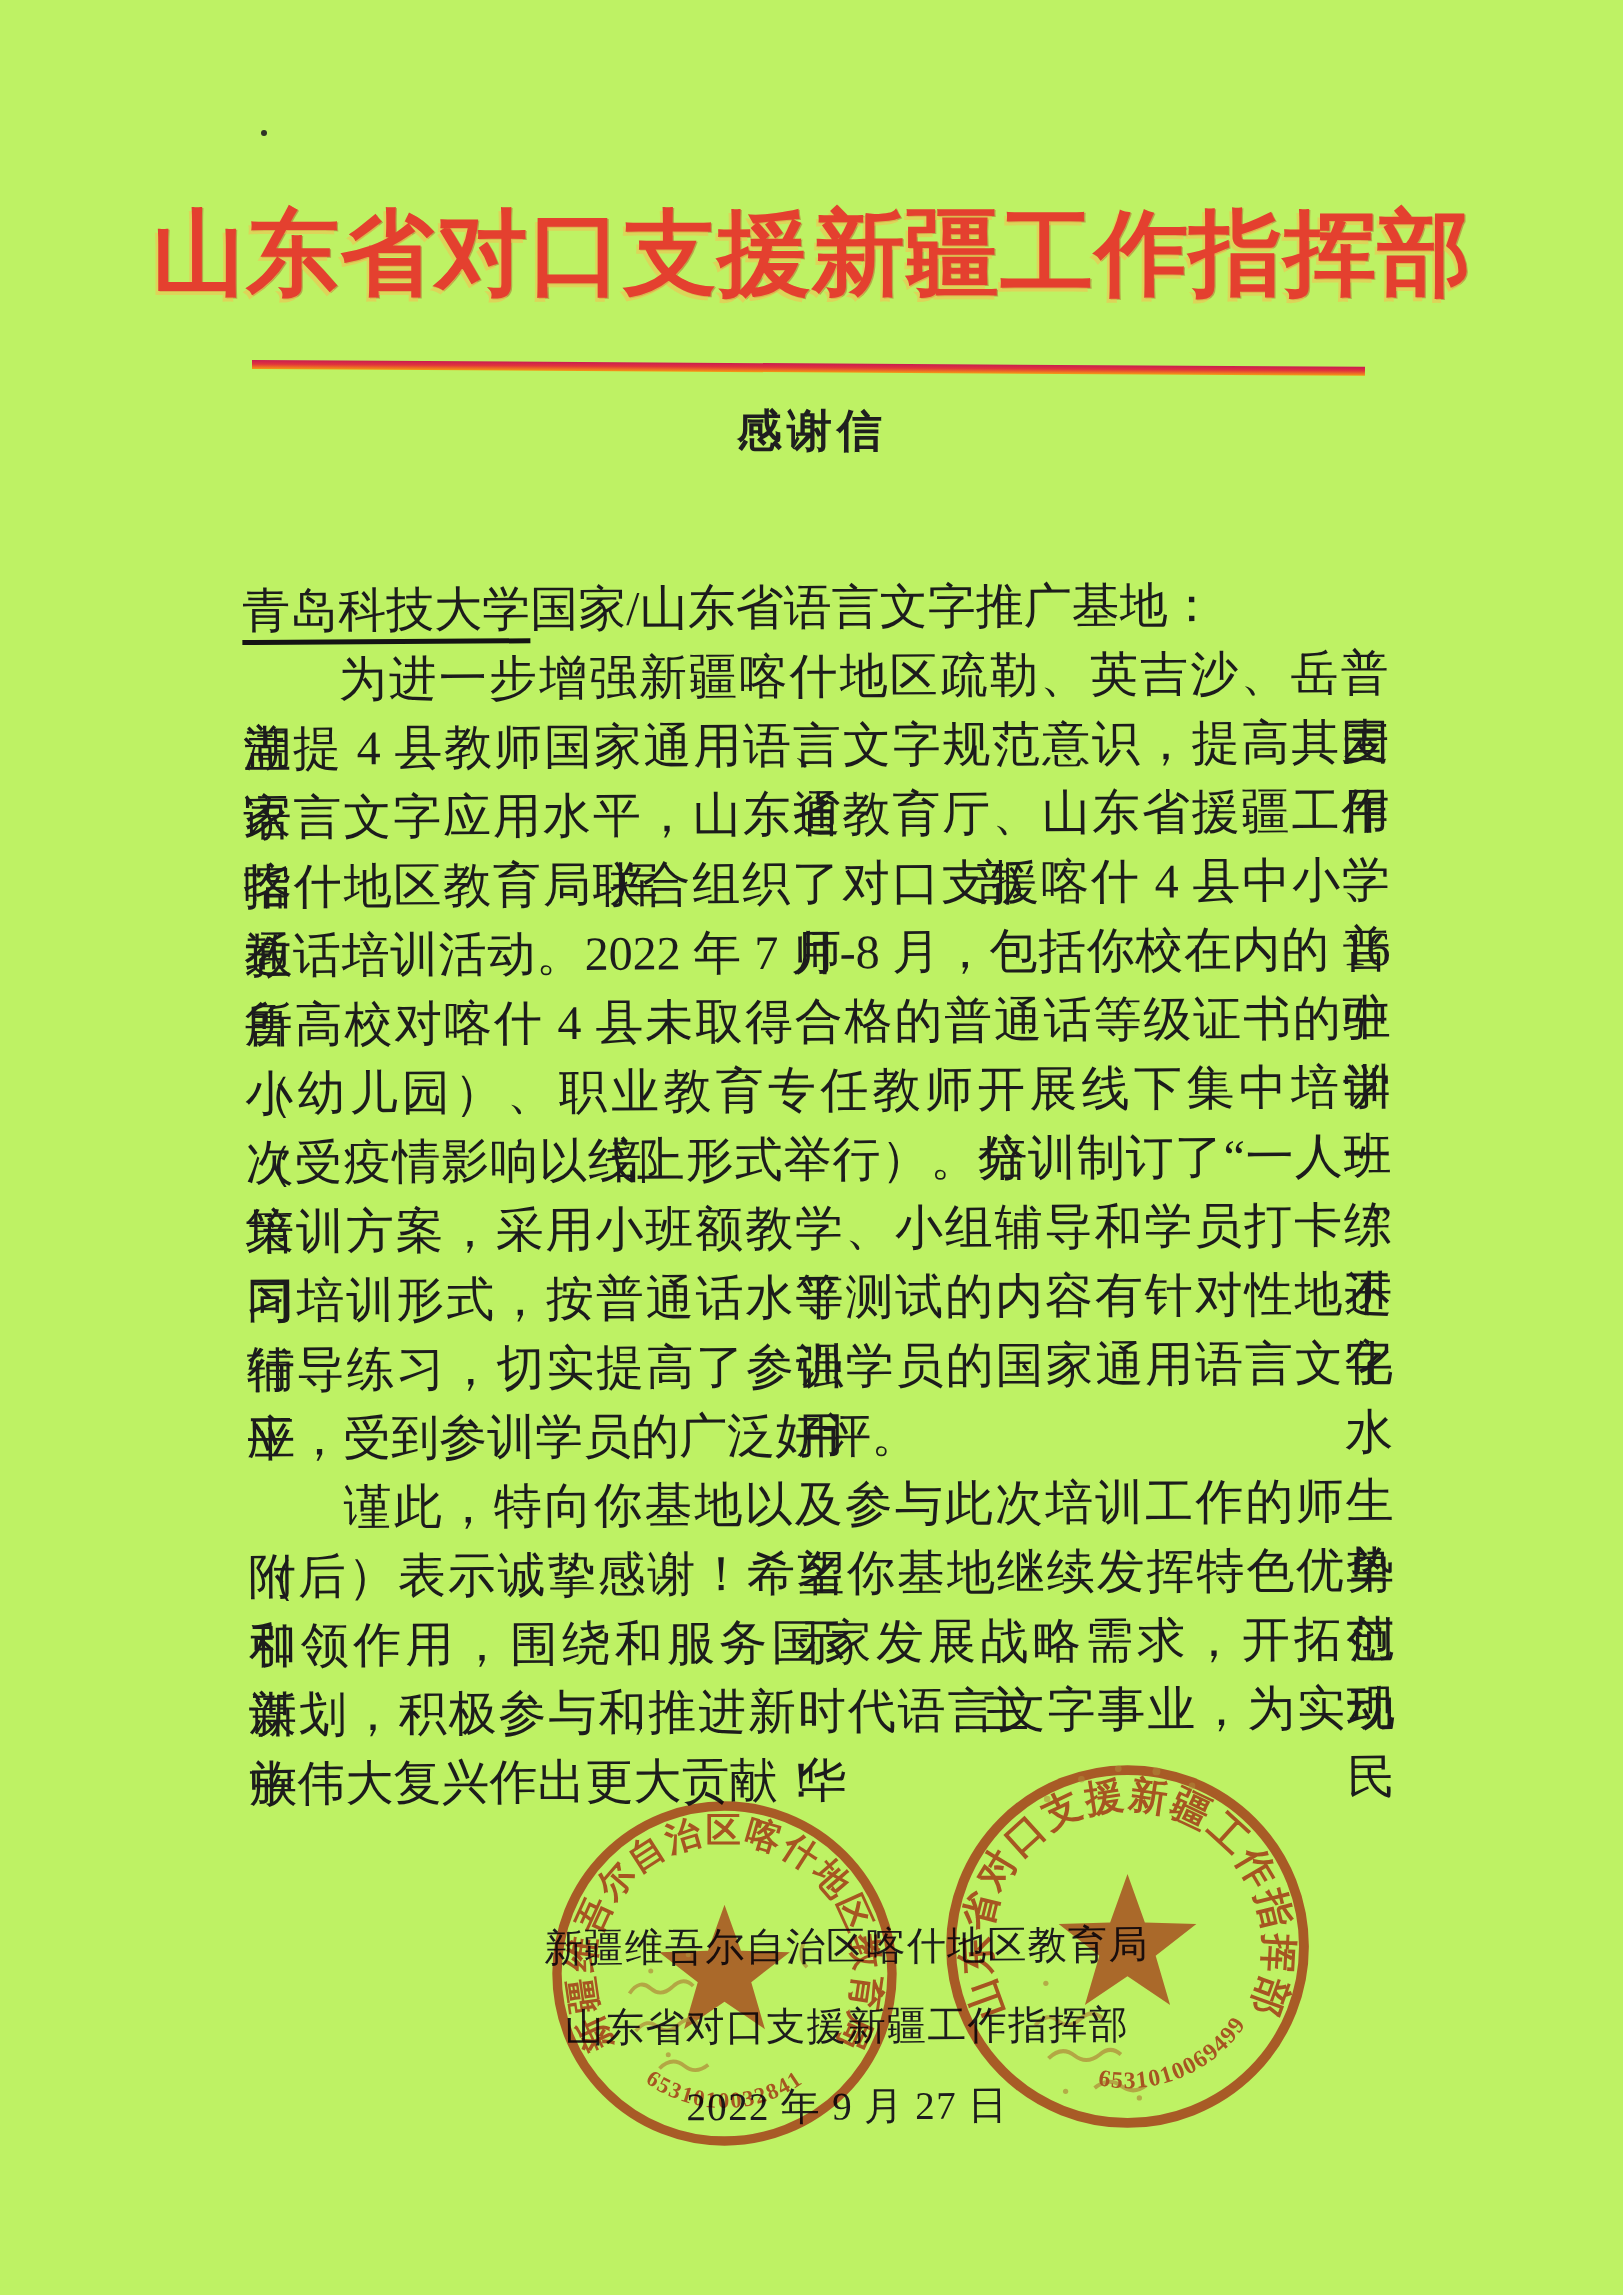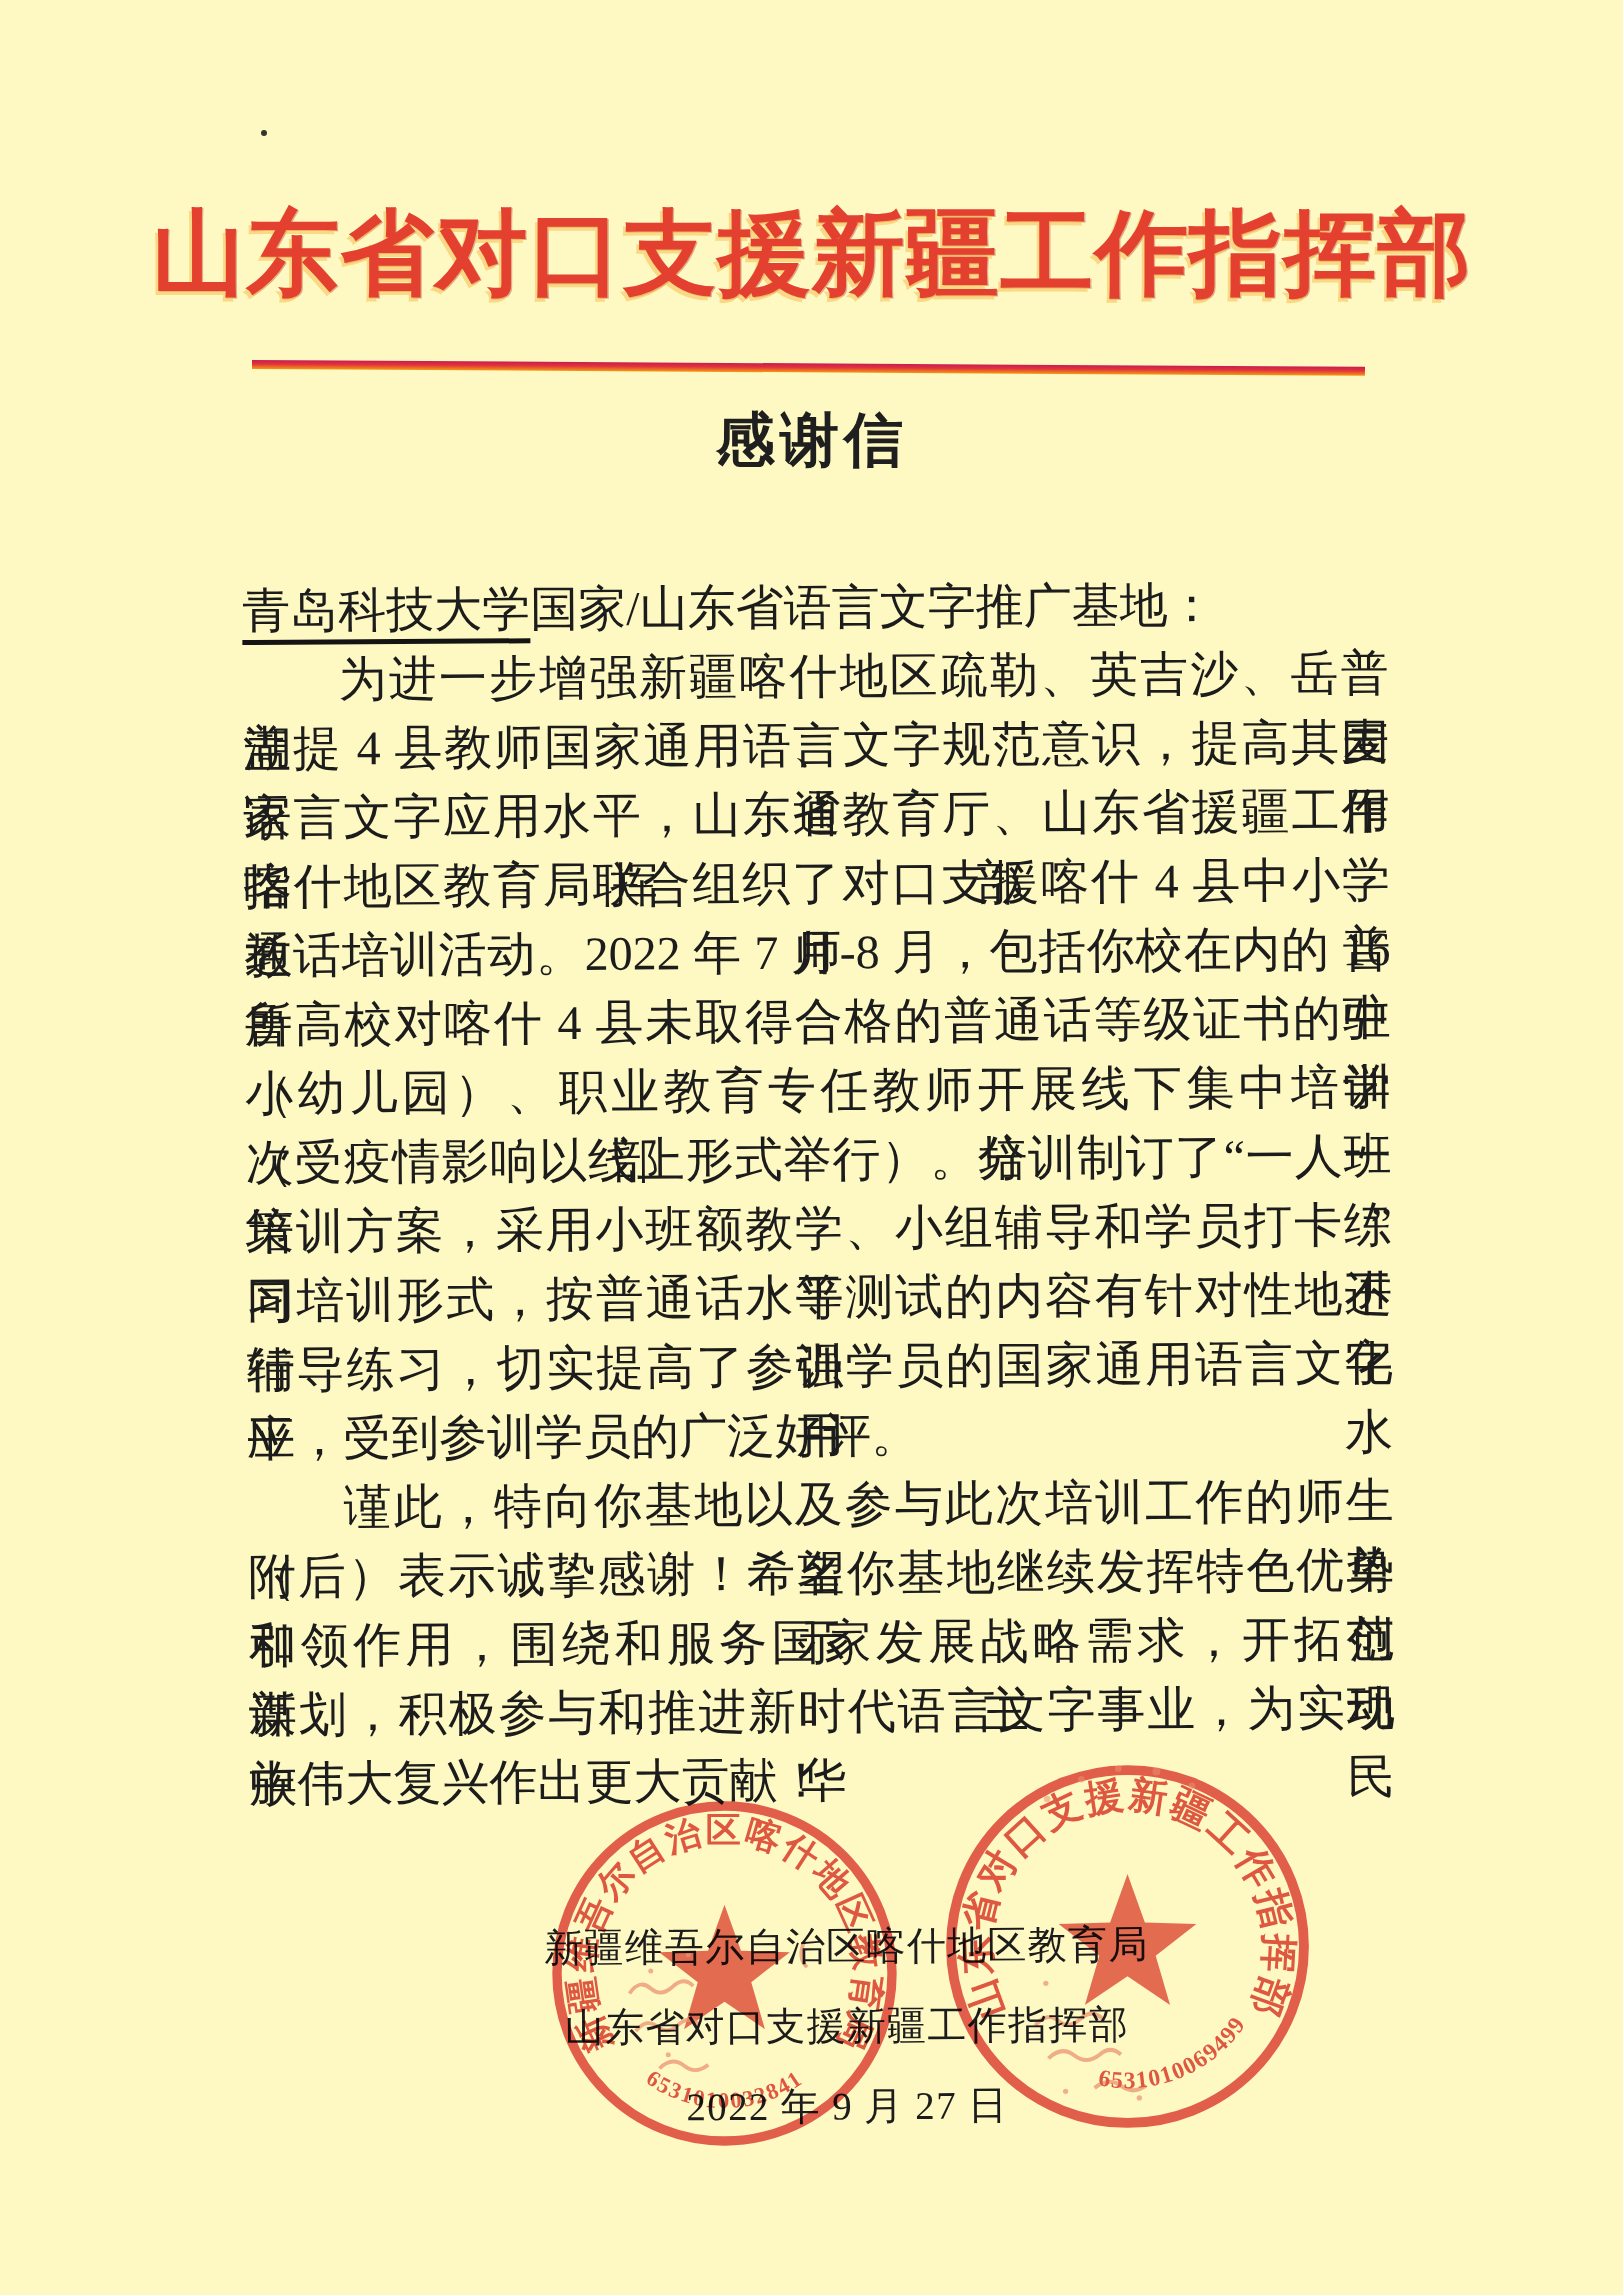--- a/index.html
+++ b/index.html
@@ -1,27 +1,27 @@
 <!DOCTYPE html>
 <html style="font-size:10.5px"><head>
 <meta charset="utf-8">
 <style>
   html,body{margin:0;padding:0;background:#ffffff;}
-  .page{position:relative;width:1624px;height:2295px;background:#fef9c3;overflow:hidden;
+  .page{position:relative;width:1624px;height:2295px;background:#bef264;overflow:hidden;
         font-family:"Liberation Serif","DejaVu Serif",serif;color:#1c1c1c;}
   .speck{position:absolute;left:261px;top:130px;width:5.9px;height:5.9px;border-radius:50%;
          background:#1f1f1f;opacity:.9;}
   .letterhead{position:absolute;top:191px;left:0;width:100%;text-align:center;
               font-size:93px;font-weight:bold;letter-spacing:1.3px;color:#e4402f;
               text-shadow:-2.6px 3.9px 0 rgba(246,190,80,.55), 1.3px 1.3px 0 rgba(165,32,22,.35);}
   .rule{position:absolute;top:360px;left:252px;width:1113px;height:9.2px;
         background:linear-gradient(to bottom,#c81d52 0%,#e1343b 45%,#f59a14 100%);
         transform:rotate(0.35deg);transform-origin:0 50%;}
   .doc-title{position:absolute;top:401px;left:0;width:100%;text-align:center;
-             font-size:59px;font-weight:bold;letter-spacing:5.2px;color:#1f1f1f;}
+             font-size:45px;font-weight:bold;letter-spacing:5.2px;color:#1f1f1f;}
   .content{position:absolute;left:242px;top:576px;width:1146px;
            transform:rotate(-0.35deg);transform-origin:0 0;z-index:1;}
   .line{height:69px;line-height:69px;font-size:48px;white-space:nowrap;}
   .j{white-space:normal;text-align:justify;text-align-last:justify;}
   .ind{text-indent:96px;}
   .u{border-bottom:5.2px solid #141414;padding-bottom:2.6px;}
   .signoff{margin-top:92px;padding-left:46px;text-align:center;}
   .signoff .sline{height:80px;line-height:80px;font-size:39px;letter-spacing:1.3px;white-space:nowrap;}
   .stamp{position:absolute;mix-blend-mode:multiply;opacity:.92;z-index:2;}
   .stamp-left{left:537px;top:1786px;width:375px;height:375px;}

